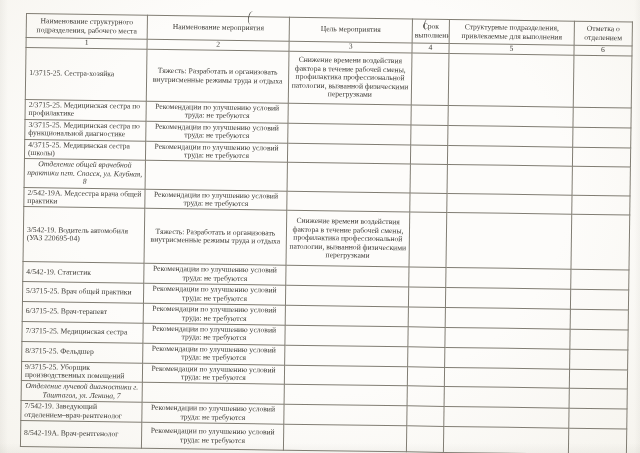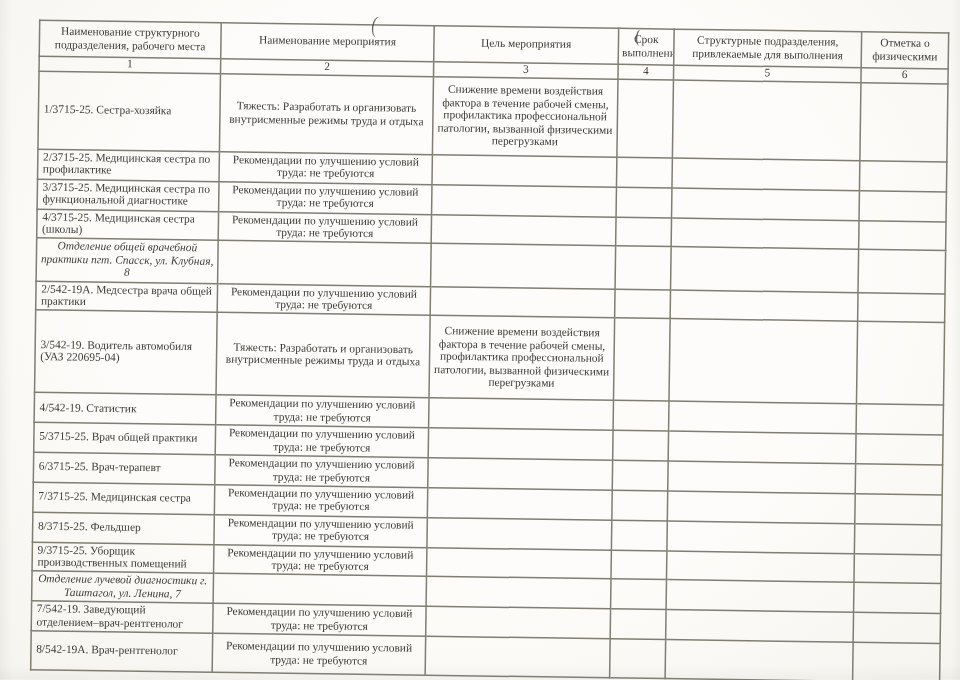--- a/index.html
+++ b/index.html
@@ -61,21 +61,21 @@
           <col style="width:125px">
           <col style="width:58px">
       </colgroup>
       <thead>
         <tr class="h24">
           <th>Наименование структурного подразделения, рабочего места</th>
           <th>Наименование мероприятия</th>
           <th>Цель мероприятия</th>
           <th>Срок выполнения</th>
           <th>Структурные подразделения, привлекаемые для выполнения</th>
-          <th>Отметка о физическими</th>
+          <th>Отметка о отделением</th>
         </tr>
         <tr class="h10">
           <td>1</td>
           <td>2</td>
           <td>3</td>
           <td>4</td>
           <td>5</td>
           <td>6</td>
         </tr>
       </thead>

